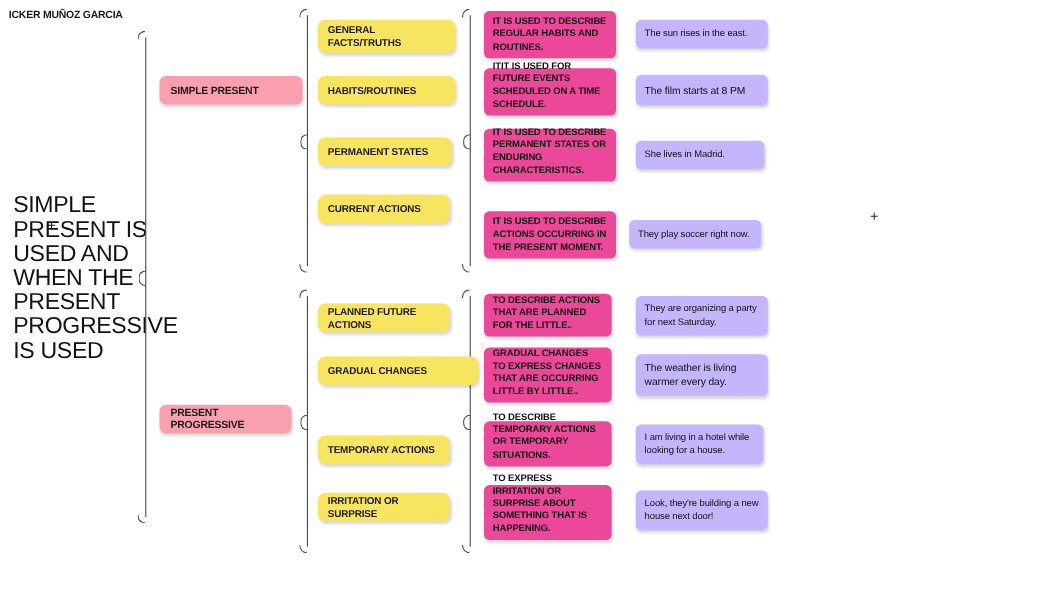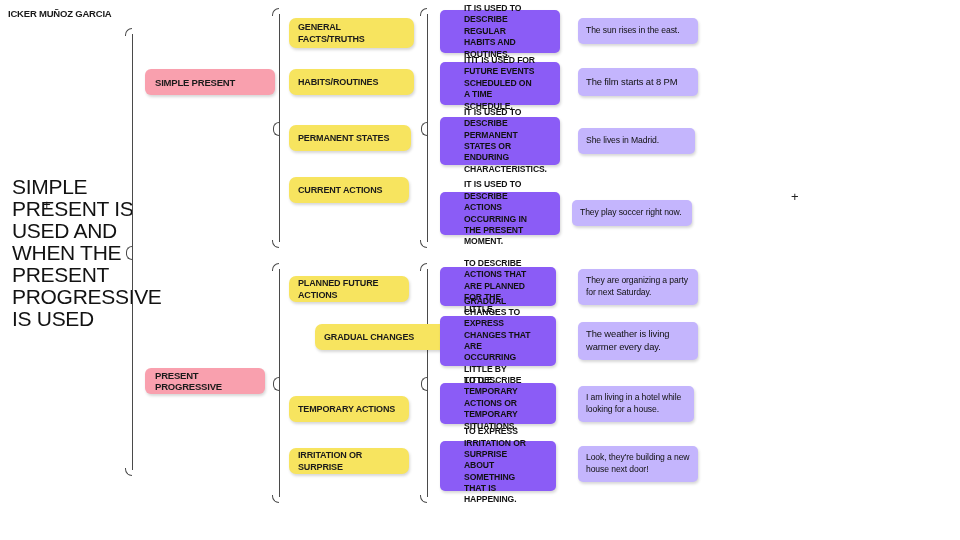--- a/index.html
+++ b/index.html
@@ -153,24 +153,24 @@
   }
   .node.yellow .txt {
     font-size: 9px;
     font-weight: 700;
     letter-spacing: -0.15px;
     line-height: 1.35;
     color: #1b1b1b;
   }
 
   .node.green-desc {
-    background: #8b5cf6;
-    padding: 5px 24px;
+    background: #ec4899;
+    padding: 5px 8px;
     border-radius: 5px;
-    align-items: center;
+    align-items: flex-end;
   }
   .node.green-desc .txt {
     font-size: 8.6px;
     font-weight: 700;
     letter-spacing: -0.1px;
     line-height: 1.32;
     color: #111111;
   }
 
   .node.green-ex {
@@ -279,21 +279,21 @@
     <span class="txt">They play soccer right now.</span>
   </div>
 
   <div class="node pink" style="left:145px; top:368px; width:120px;">
     <span class="txt">PRESENT PROGRESSIVE</span>
   </div>
 
   <div class="node yellow" style="left:289px; top:276px; width:120px; height:26px;">
     <span class="txt">PLANNED FUTURE ACTIONS</span>
   </div>
-  <div class="node yellow" style="left:289px; top:324px; width:146px; height:26px;margin-left:26px;">
+  <div class="node yellow" style="left:289px; top:324px; width:146px; height:26px;">
     <span class="txt">GRADUAL CHANGES</span>
   </div>
   <div class="node yellow" style="left:289px; top:396px; width:120px; height:26px;">
     <span class="txt">TEMPORARY ACTIONS</span>
   </div>
   <div class="node yellow" style="left:289px; top:448px; width:120px; height:26px;">
     <span class="txt">IRRITATION OR SURPRISE</span>
   </div>
 
   <div class="node green-desc" style="left:440px; top:267px; width:116px; height:39px;">

